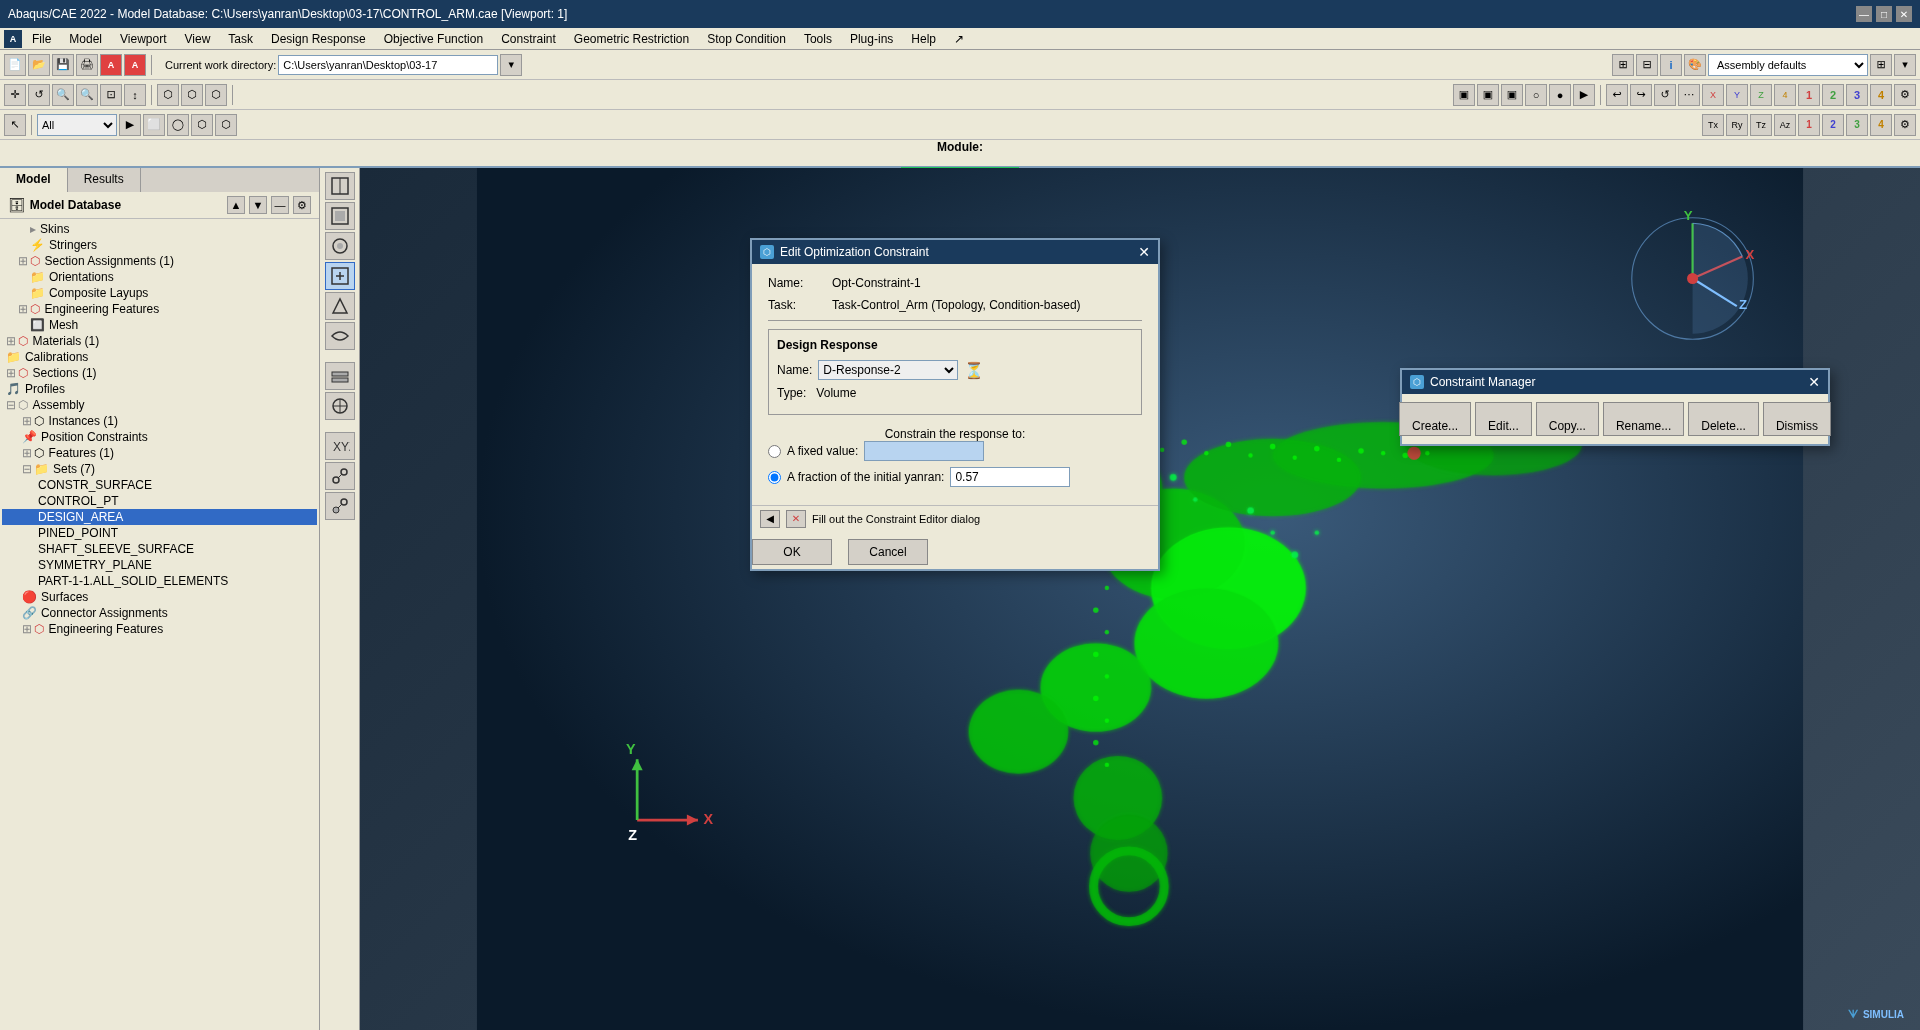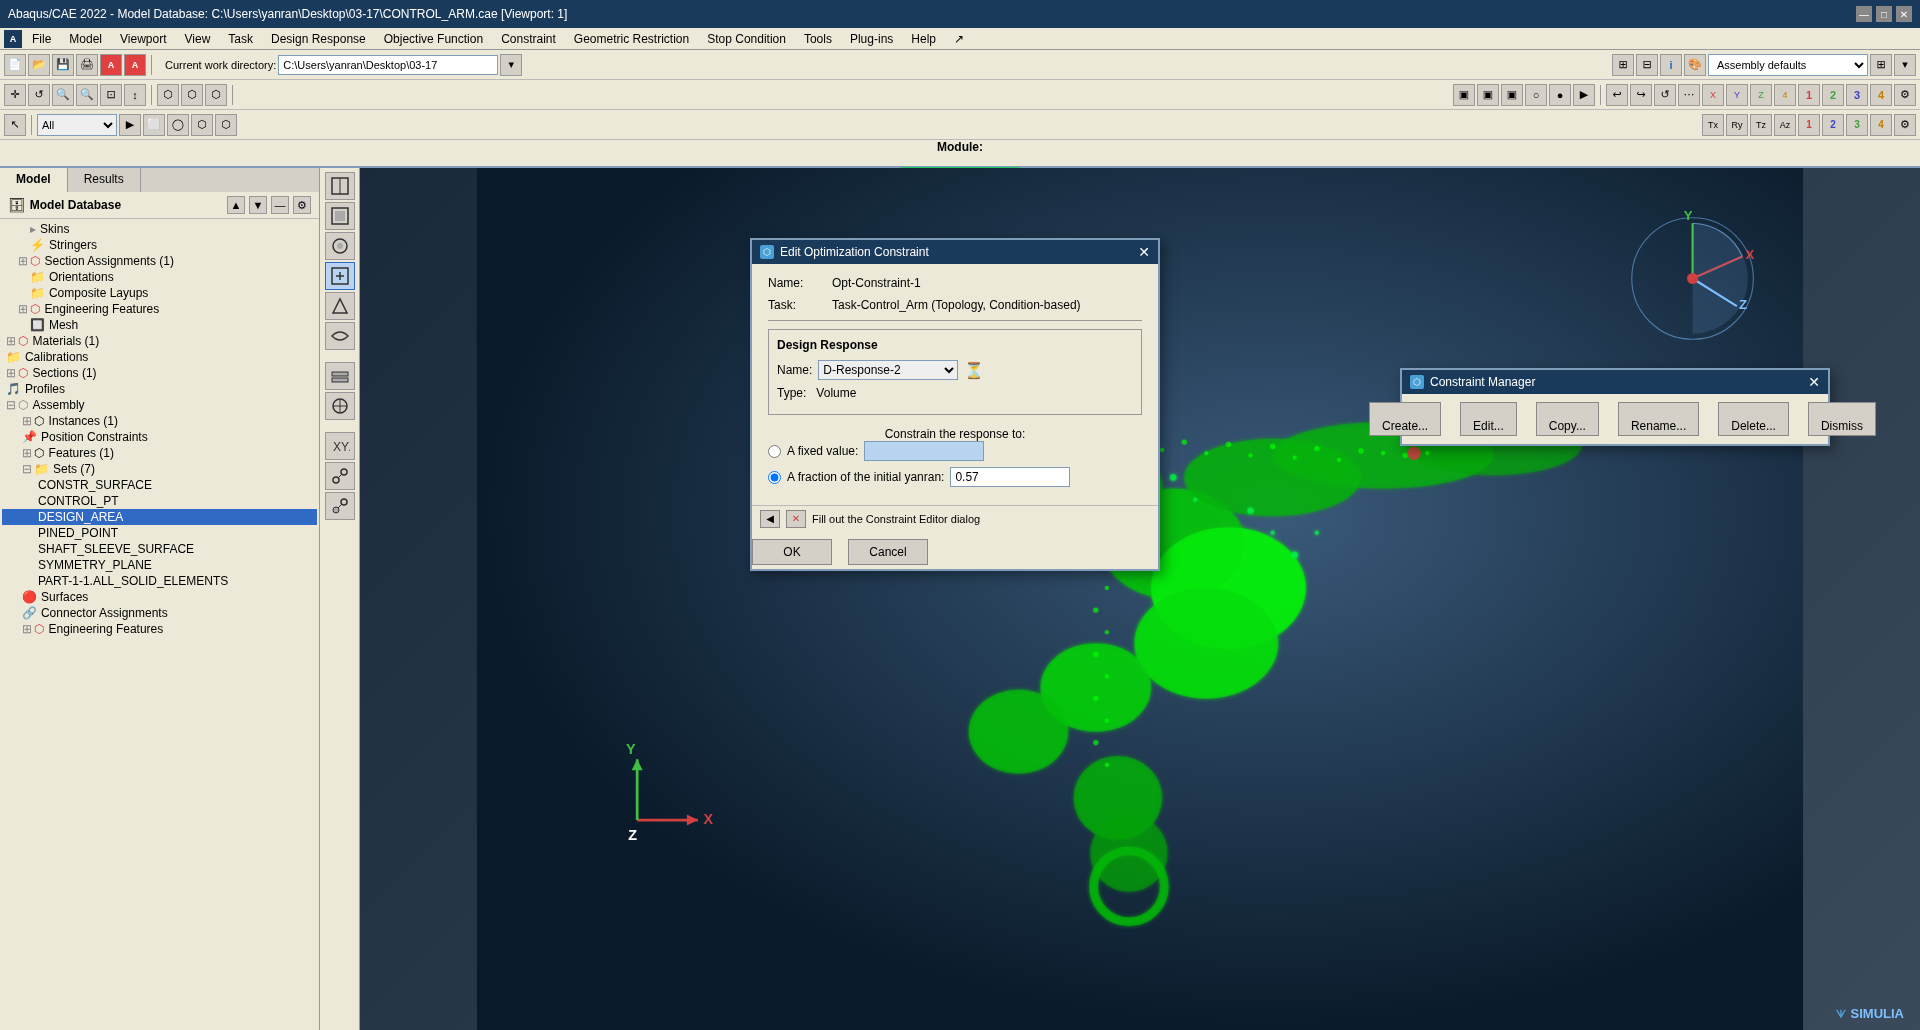--- a/index.html
+++ b/index.html
@@ -165,21 +165,21 @@
       border: 2px solid #7f9db9;
       box-shadow: 4px 4px 12px rgba(0,0,0,0.4);
       z-index: 100;
     }
     .cm-table { width: 100%; border-collapse: collapse; font-size: 12px; margin: 4px 0; }
     .cm-table th { background: #d4d0c8; padding: 4px 8px; text-align: left; border-bottom: 1px solid #999; font-weight: bold; }
     .cm-table td { padding: 4px 8px; }
     .cm-table tr.selected-row { background: #316ac5; color: white; }
     .cm-table-area { background: white; border: 1px solid #999; margin: 4px 8px; height: 100px; }
     .cm-buttons { display: flex; gap: 4px; padding: 8px; justify-content: center; }
-    .cm-btn { height: 24px; padding: 16px 12px; background: #d4d0c8; border: 1px solid #888; cursor: pointer; font-size: 12px; margin-left: 15px; }
+    .cm-btn { height: 24px; padding: 16px 12px; background: #d4d0c8; border: 1px solid #888; cursor: pointer; font-size: 12px; }
 
     
     #viewport svg { position: absolute; top: 0; left: 0; width: 100%; height: 100%; }
 
     
     #progress-bar-area {
       background: #ece9d8;
       border-top: 1px solid #bbb;
       height: 26px;
       display: flex;
@@ -679,21 +679,21 @@
         <polygon points="55,0 45,-5 45,5" fill="#d04040"></polygon>
         <text x="60" y="4" fill="#d04040" font-size="13" font-weight="bold">X</text>
         <line x1="0" y1="0" x2="0" y2="-55" stroke="#40c040" stroke-width="2.5"></line>
         <polygon points="0,-55 -5,-45 5,-45" fill="#40c040"></polygon>
         <text x="-10" y="-60" fill="#40c040" font-size="13" font-weight="bold">Y</text>
         <text x="-8" y="18" fill="white" font-size="13" font-weight="bold">Z</text>
       </g>
     </svg>
 
     <div class="simulia-logo">
-      <span style="font-size:11px;color:#4a9fd4;">ᗐ</span> <span style="color:#7fbfff;font-size:13px;">SIMULIA</span>
+      <span style="font-size:11px;color:#4a9fd4;">ᗐ</span> <span style="color:#7fbfff;font-size:10px;">SIMULIA</span>
     </div>
 
     <div id="edit-constraint-dialog">
       <div class="dialog-title-bar">
         <span style="display:flex;align-items:center;gap:6px;">
           <span style="width:14px;height:14px;background:#4a9fd4;display:inline-block;border-radius:2px;font-size:9px;color:white;text-align:center;line-height:14px;">⬡</span>
           <span>Edit Optimization Constraint</span>
         </span>
         <button class="dialog-close-btn">✕</button>
       </div>

